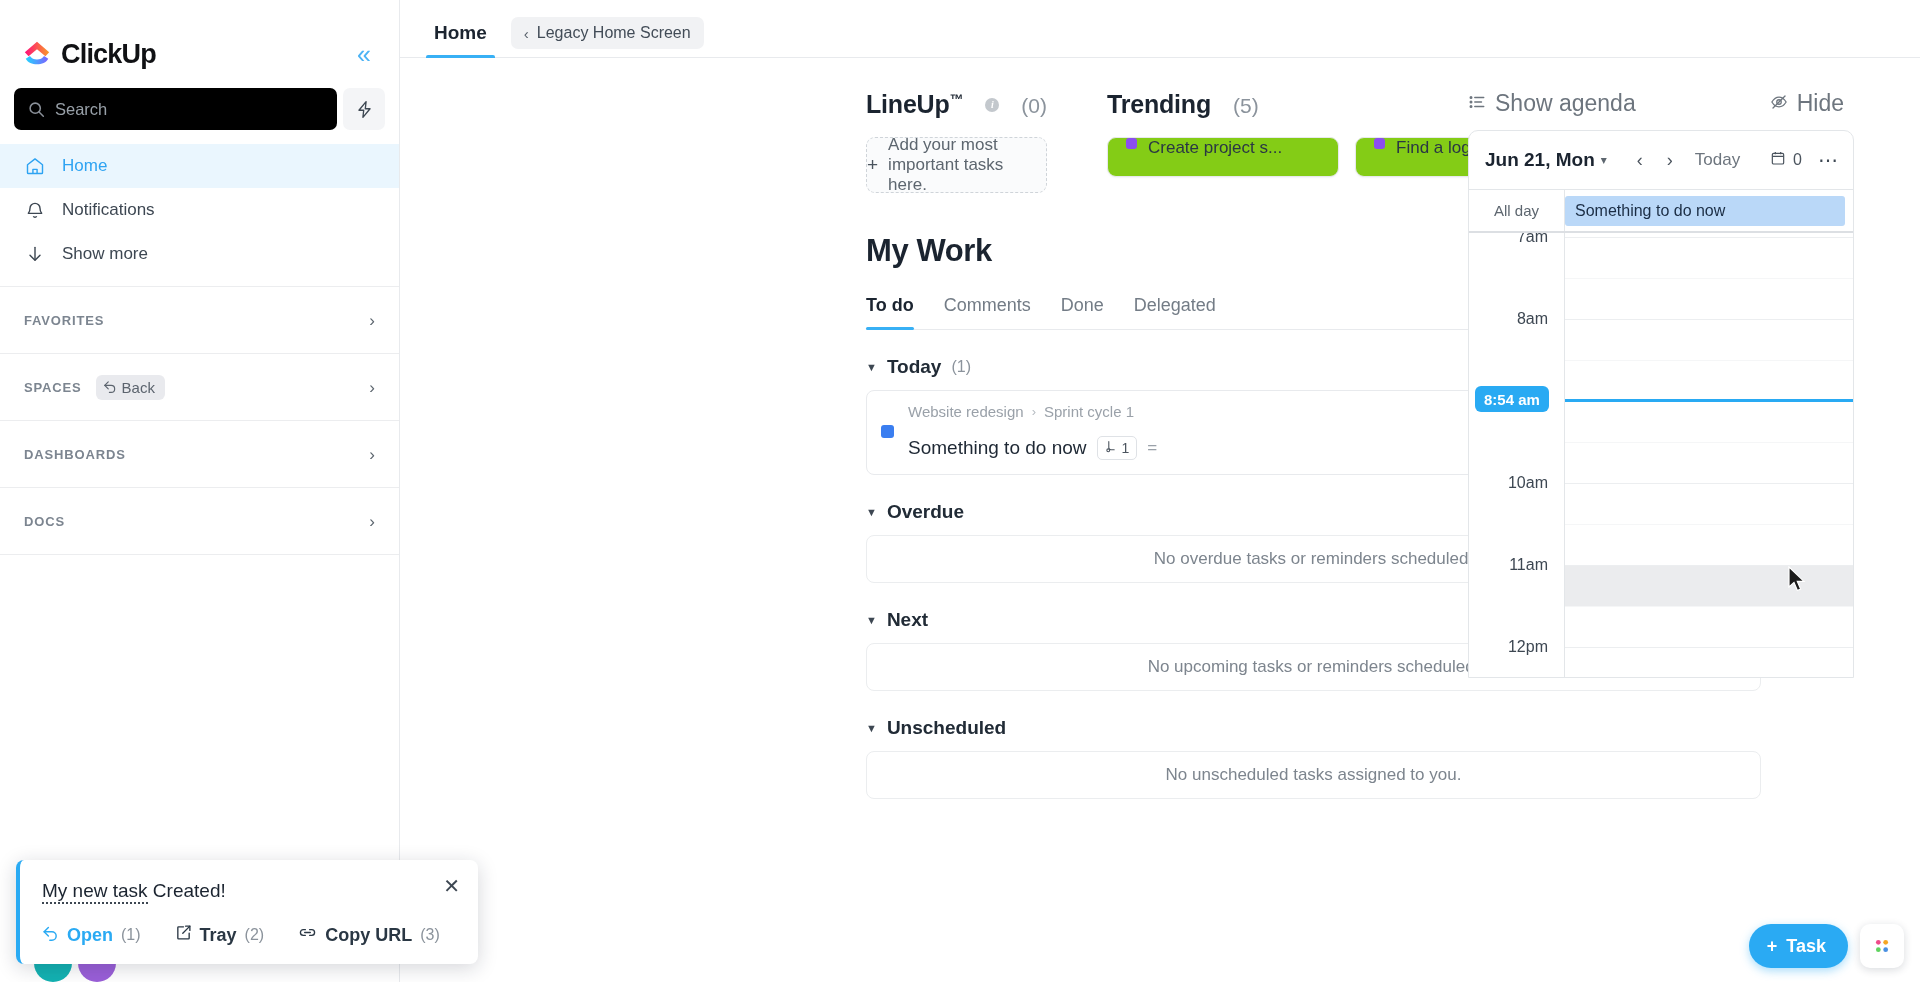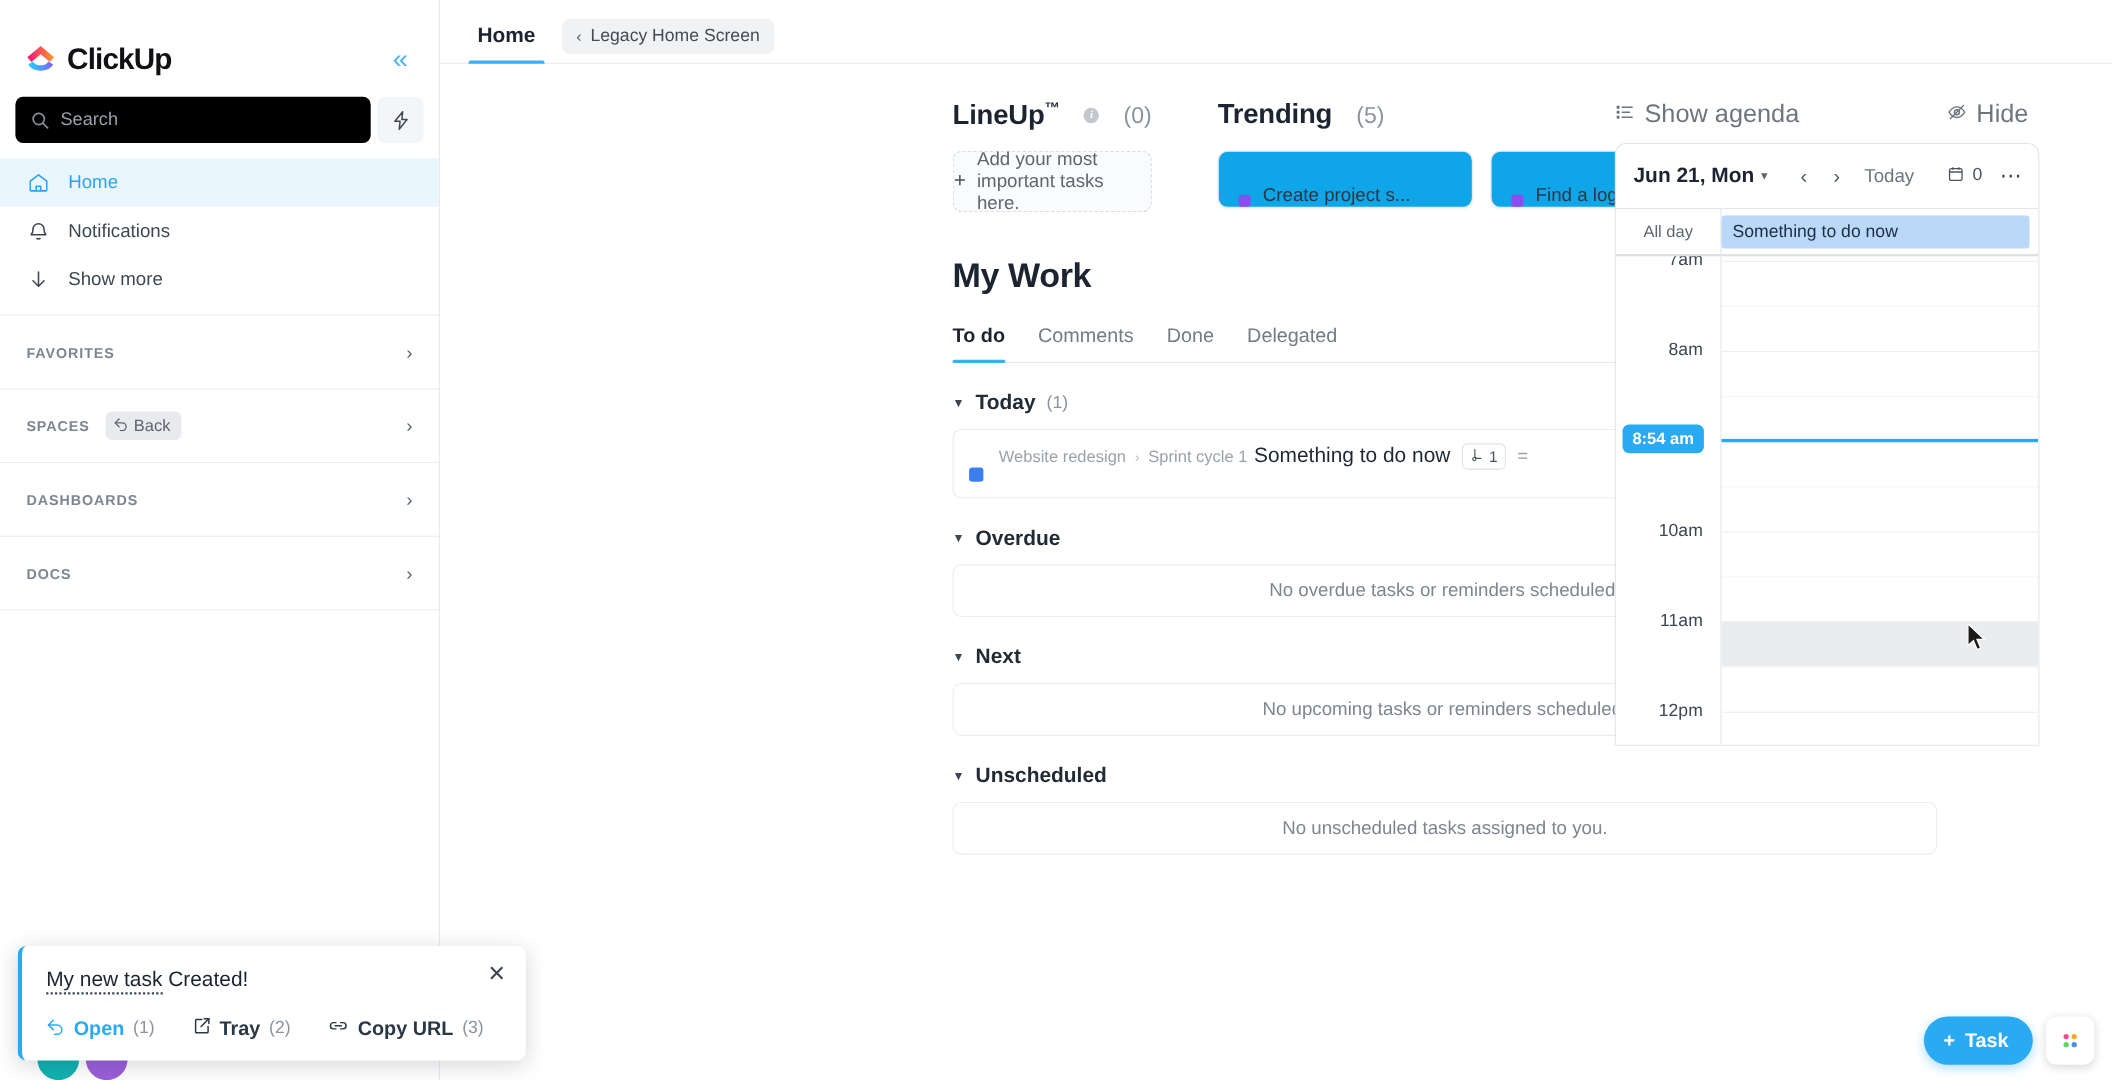--- a/index.html
+++ b/index.html
@@ -116,22 +116,22 @@
   .lineup-drop {
     height: 56px; border: 1px dashed #cfd4d9; border-radius: 9px;
     background: #fafbfc; display: flex; align-items: center; justify-content: center;
     gap: 10px; color: #5d666f; font-size: 17px; cursor: pointer;
   }
   .plus-ico { font-size: 19px; color: #4b545e; }
 
   .trending { margin-left: 60px; }
   .trend-cards { display: flex; gap: 16px; margin-top: 0; }
   .trend-card {
-    background: #0ea5e9; border: 1px solid #e7e9ec; border-radius: 9px;
-    height: 52px; display: flex; align-items: flex-end; gap: 11px;
+    background: #84cc16; border: 1px solid #e7e9ec; border-radius: 9px;
+    height: 40px; display: flex; align-items: flex-start; gap: 11px;
     padding: 0 18px; cursor: pointer; box-shadow: 0 1px 2px rgba(20,30,50,0.045);
     min-width: 0;
   }
   .dot-sq { width: 11px; height: 11px; border-radius: 3px; flex: 0 0 11px; }
   .trend-label {
     font-size: 17px; color: #2a3744; white-space: nowrap;
     overflow: hidden; text-overflow: ellipsis;
   }
 
   
@@ -160,21 +160,21 @@
 
   .task-card {
     border: 1px solid #e8eaed; border-radius: 8px; background: #fff;
     padding: 12px 16px 14px 14px; display: flex; gap: 14px; align-items: flex-start;
     cursor: pointer;
   }
   .status-sq {
     width: 13px; height: 13px; border-radius: 3px; background: #3a7ef0; margin-top: 22px;
     flex: 0 0 13px;
   }
-  .task-body { display: flex; gap: 6px; }
+  .task-body { display: flex; flex-direction: column; gap: 16px; }
   .crumbs { display: flex; align-items: center; gap: 8px; font-size: 15px; color: #9aa1a9; }
   .crumb-sep { color: #b6bcc2; font-size: 13px; }
   .task-row2 { display: flex; align-items: center; gap: 10px; }
   .task-name { font-size: 19px; color: #1e2834; }
   .subtask-chip {
     border: 1px solid #dfe2e6; border-radius: 5px; height: 24px; padding: 0 7px;
     display: flex; align-items: center; gap: 4px; font-size: 14px; color: #4b545e;
   }
   .eq-ico { color: #9aa1a9; font-size: 17px; letter-spacing: -1px; }
 

